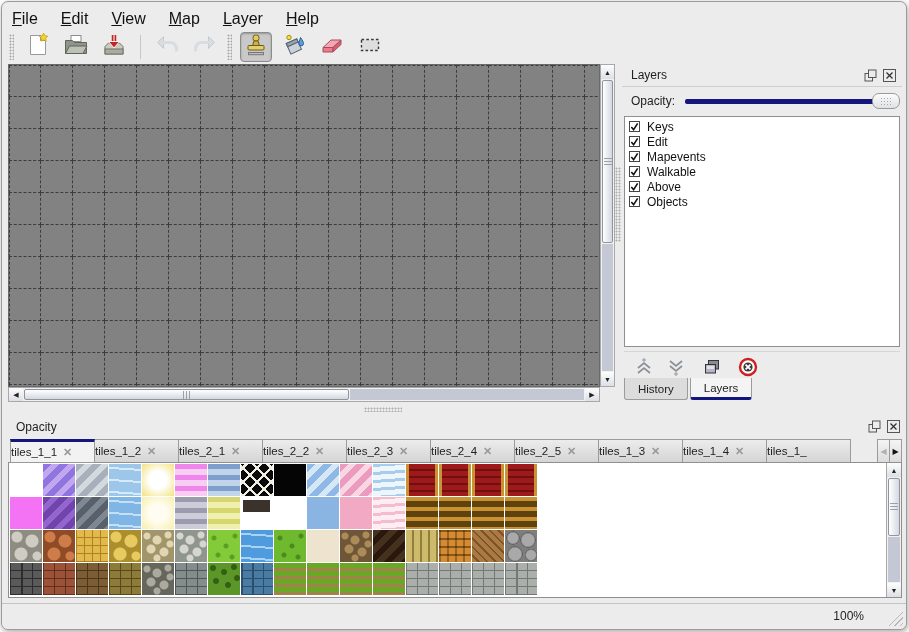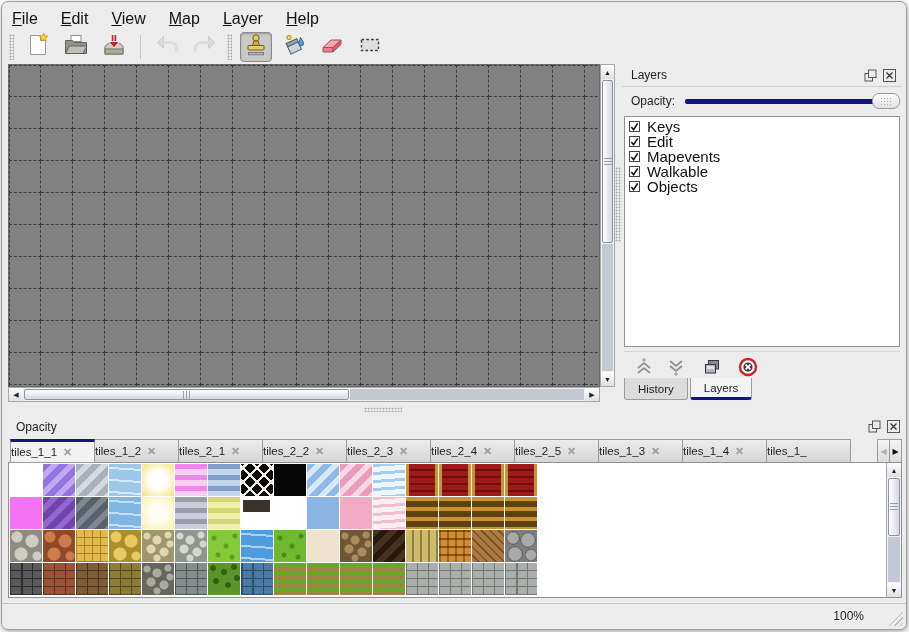--- a/index.html
+++ b/index.html
@@ -61,21 +61,21 @@
   .dock-icon{width:14px;height:14px;margin-left:5px;display:flex;align-items:center;justify-content:center;}
   .opacity-row{position:absolute;left:0;top:26px;right:0;height:22px;display:flex;align-items:center;
     padding:0 4px 0 9px;font-size:12px;color:#222;}
   .op-track{flex:1;height:5px;margin-left:10px;background:#15157e;border-radius:2px;position:relative;}
   .op-handle{position:absolute;right:-2px;top:-6px;width:28px;height:16px;border:1px solid #9a9a9a;border-radius:7px;
     background:linear-gradient(#fcfcfc,#dfe1e4);}
   .op-handle::after{content:"";position:absolute;left:50%;top:50%;transform:translate(-50%,-50%);
     width:12px;height:8px;background-image:radial-gradient(circle,#a9a9a9 0.8px,transparent 1px);background-size:3px 3px;}
   .layer-list{position:absolute;left:2px;top:52px;right:2px;height:231px;background:#fff;border:1px solid #8f8f8f;
     padding-top:2px;overflow:hidden;}
-  .layer-row{height:15px;display:flex;align-items:center;padding-left:4px;font-size:15px;color:#111;}
+  .layer-row{height:15px;display:flex;align-items:center;padding-left:4px;font-size:12px;color:#111;}
   .layer-row .cb{width:11px;height:11px;background:#fff;border:1px solid #444;margin-right:7px;
     display:flex;align-items:center;justify-content:center;flex:none;}
   .layer-row.selected{background:#15157e;color:#fff;outline:1px dotted #8f8fd0;outline-offset:-1px;}
   .dock-btnrow{position:absolute;left:2px;top:287px;right:2px;height:30px;border-top:1px solid #d6d6d6;
     display:flex;align-items:center;padding-left:8px;gap:8px;}
   .dock-btn{width:24px;height:24px;display:flex;align-items:center;justify-content:center;border-radius:3px;}
   .dock-tabs{position:absolute;left:2px;top:314px;height:24px;display:flex;}
   .dtab{height:22px;padding:0 13px;font-size:11.5px;display:flex;align-items:center;color:#222;
     background:#dcdcdc;border:1px solid #9b9b9b;border-top:none;border-radius:0 0 3px 3px;margin-right:2px;}
   .dtab.active{background:#f4f4f4;border-bottom:3px solid #15157e;font-weight:normal;}
@@ -478,20 +478,28 @@
           </span>
           <span>Mapevents</span>
         </div>
         <div class="layer-row">
           <span class="cb">
             <svg width="9" height="9" viewBox="0 0 10 10">
               <path d="M1.5 5.5l2.5 3 4.5-7" fill="none" stroke="#111" stroke-width="1.8"></path>
             </svg>
           </span>
           <span>Walkable</span>
+        </div>
+        <div class="layer-row">
+          <span class="cb">
+            <svg width="9" height="9" viewBox="0 0 10 10">
+              <path d="M1.5 5.5l2.5 3 4.5-7" fill="none" stroke="#111" stroke-width="1.8"></path>
+            </svg>
+          </span>
+          <span>Above</span>
         </div>
         <div class="layer-row">
           <span class="cb">
             <svg width="9" height="9" viewBox="0 0 10 10">
               <path d="M1.5 5.5l2.5 3 4.5-7" fill="none" stroke="#111" stroke-width="1.8"></path>
             </svg>
           </span>
           <span>Objects</span>
         </div>
       </div>

